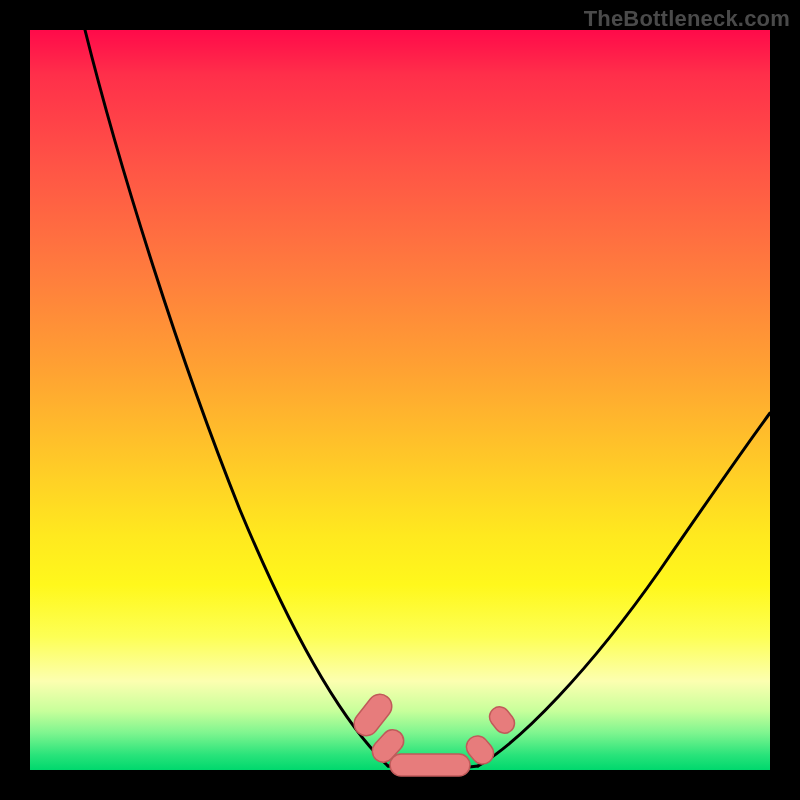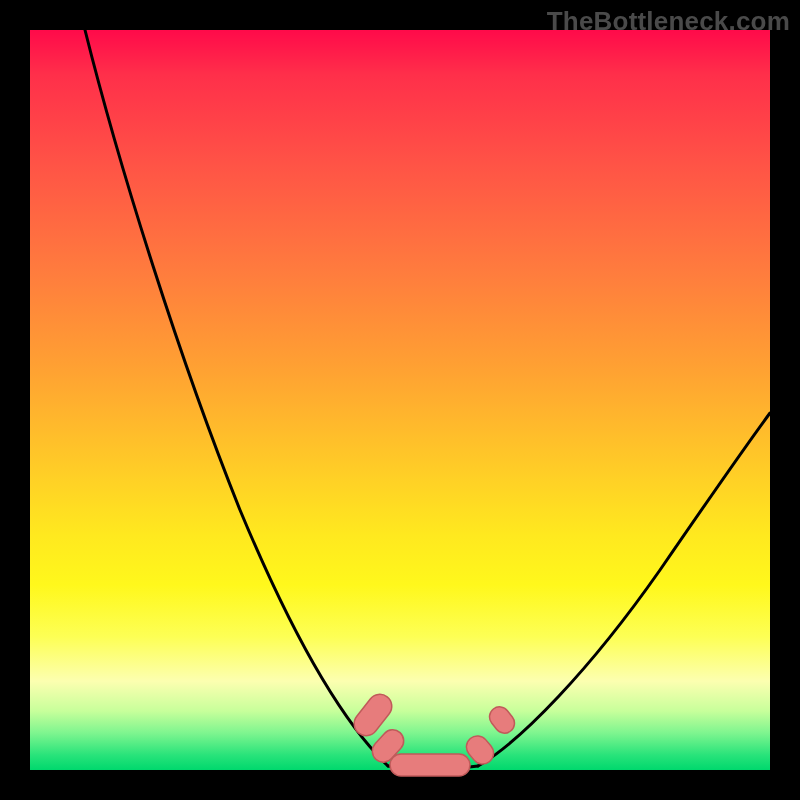--- a/index.html
+++ b/index.html
@@ -47,21 +47,21 @@
     left: 0;
     top: 0;
     width: 740px;
     height: 740px;
     overflow: visible;
   }
   .watermark {
     position: absolute;
     top: 6px;
     right: 10px;
-    font-size: 26px;
+    font-size: 22px;
     font-weight: 600;
     color: #4a4a4a;
     letter-spacing: 0.2px;
   }
 </style>
 </head>
 <body>
 
 <div class="frame">
 

